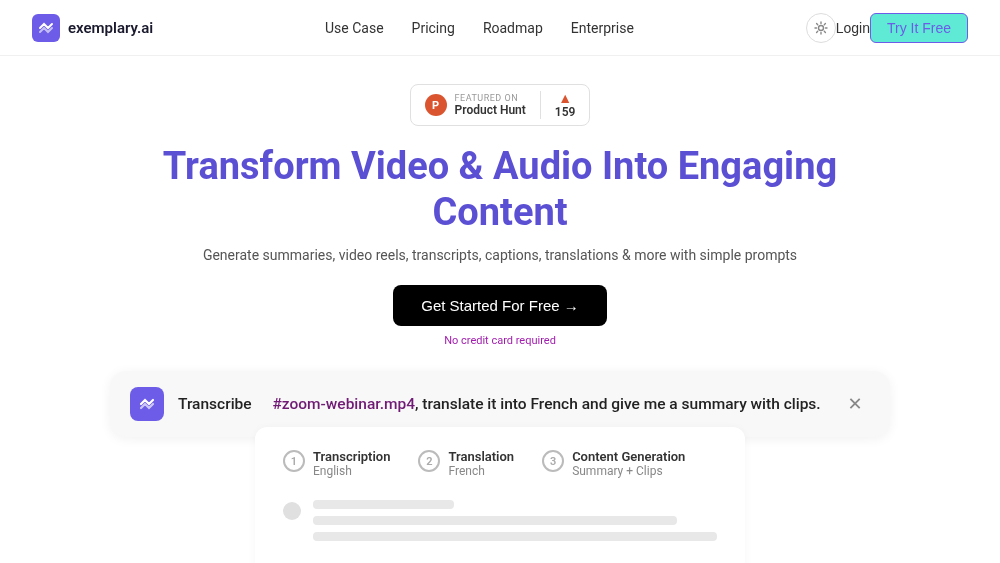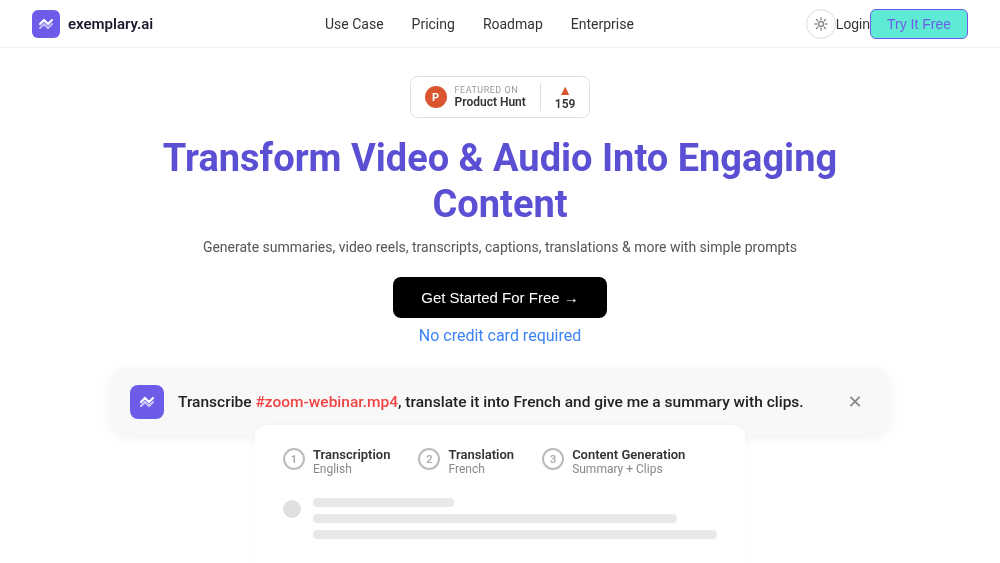--- a/index.html
+++ b/index.html
@@ -11,21 +11,21 @@
       overflow: hidden;
       position: relative;
     }
 
     
     nav {
       display: flex;
       align-items: center;
       justify-content: space-between;
       padding: 0 32px;
-      height: 48px;
+      height: 56px;
       border-bottom: 1px solid #f0f0f0;
     }
     .nav-logo {
       display: flex;
       align-items: center;
       gap: 8px;
     }
     .logo-icon {
       width: 28px;
       height: 28px;
@@ -181,22 +181,22 @@
       border-radius: 8px;
       font-size: 15px;
       font-weight: 500;
       cursor: pointer;
       display: flex;
       align-items: center;
       gap: 8px;
       margin-bottom: 8px;
     }
     .no-cc {
-      font-size: 16px;
-      color: #3b82f6;
+      font-size: 11px;
+      color: #a21caf;
       margin-bottom: 24px;
     }
 
     
     .prompt-section {
       width: 780px;
       background: #f8f8f8;
       border-radius: 16px;
       padding: 16px 20px;
       display: flex;
@@ -219,21 +219,22 @@
       align-items: center;
       justify-content: center;
       flex-shrink: 0;
     }
     .prompt-text {
       font-size: 15.5px;
       color: #222;
       font-weight: 500;
     }
     .prompt-highlight {
-      color: #ef4444;
+      color: #701a75;
+      margin-left: 17px;
     }
     .prompt-close {
       width: 30px;
       height: 30px;
       border-radius: 50%;
       border: none;
       background: none;
       cursor: pointer;
       display: flex;
       align-items: center;

